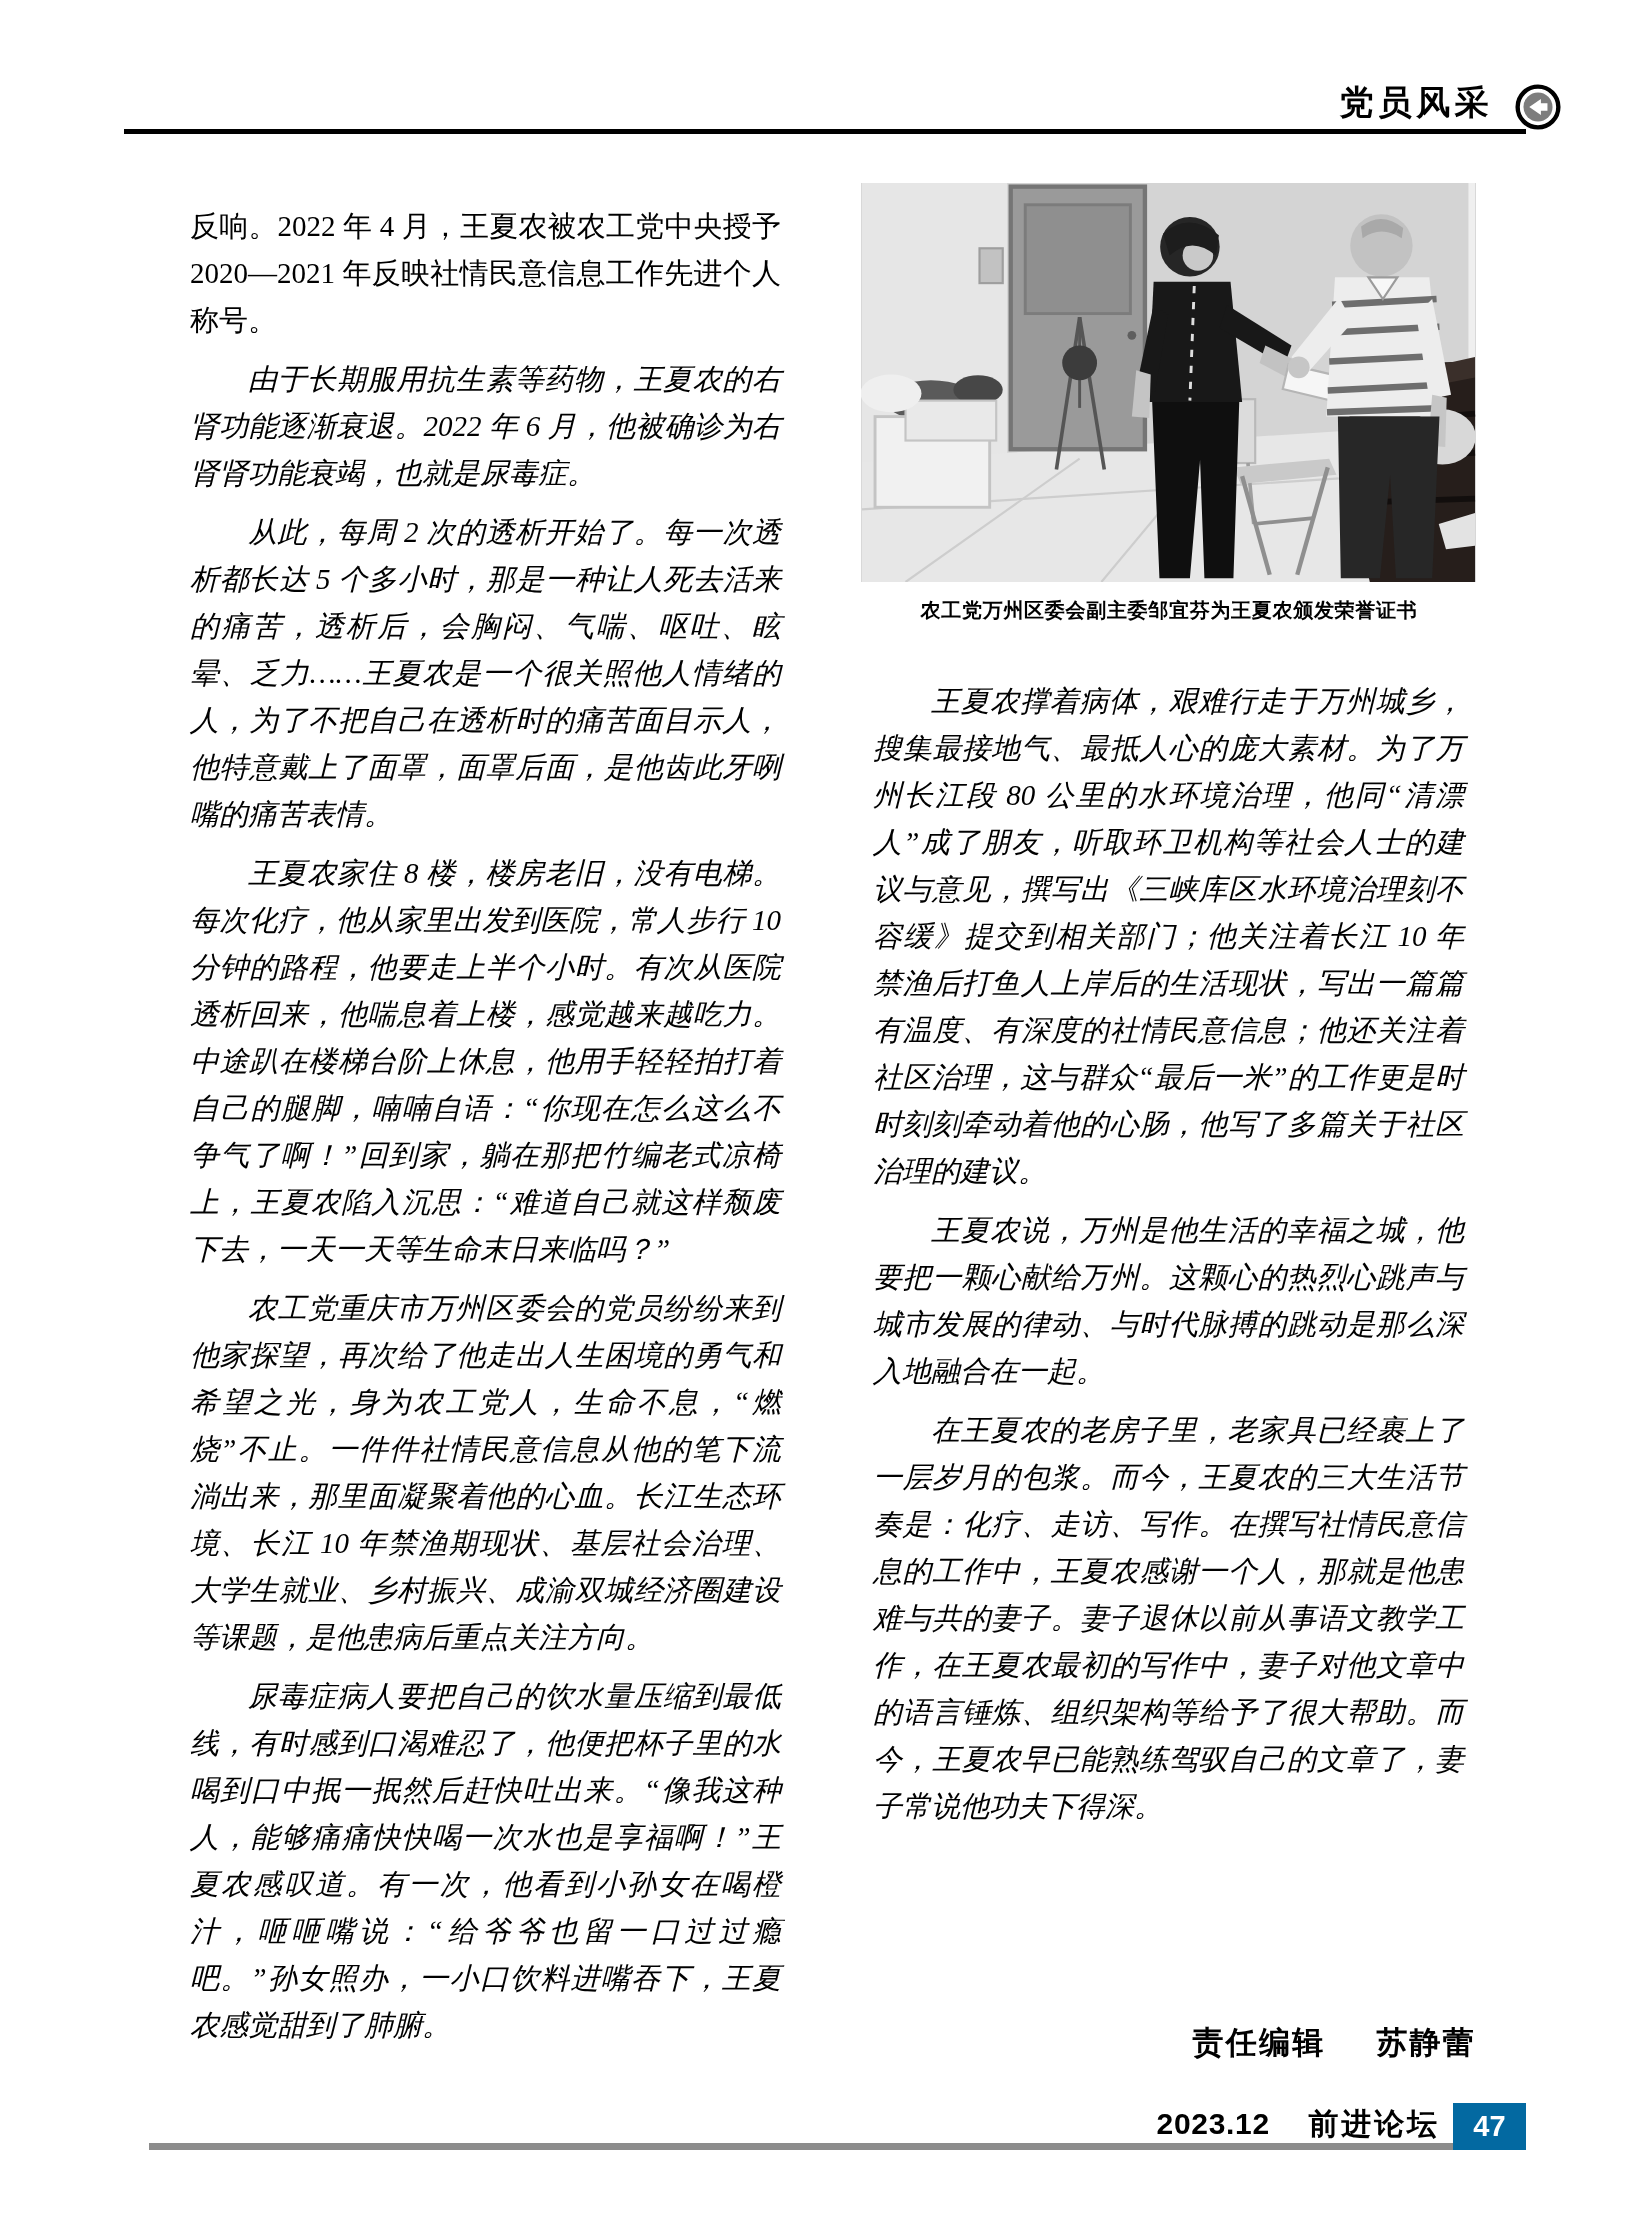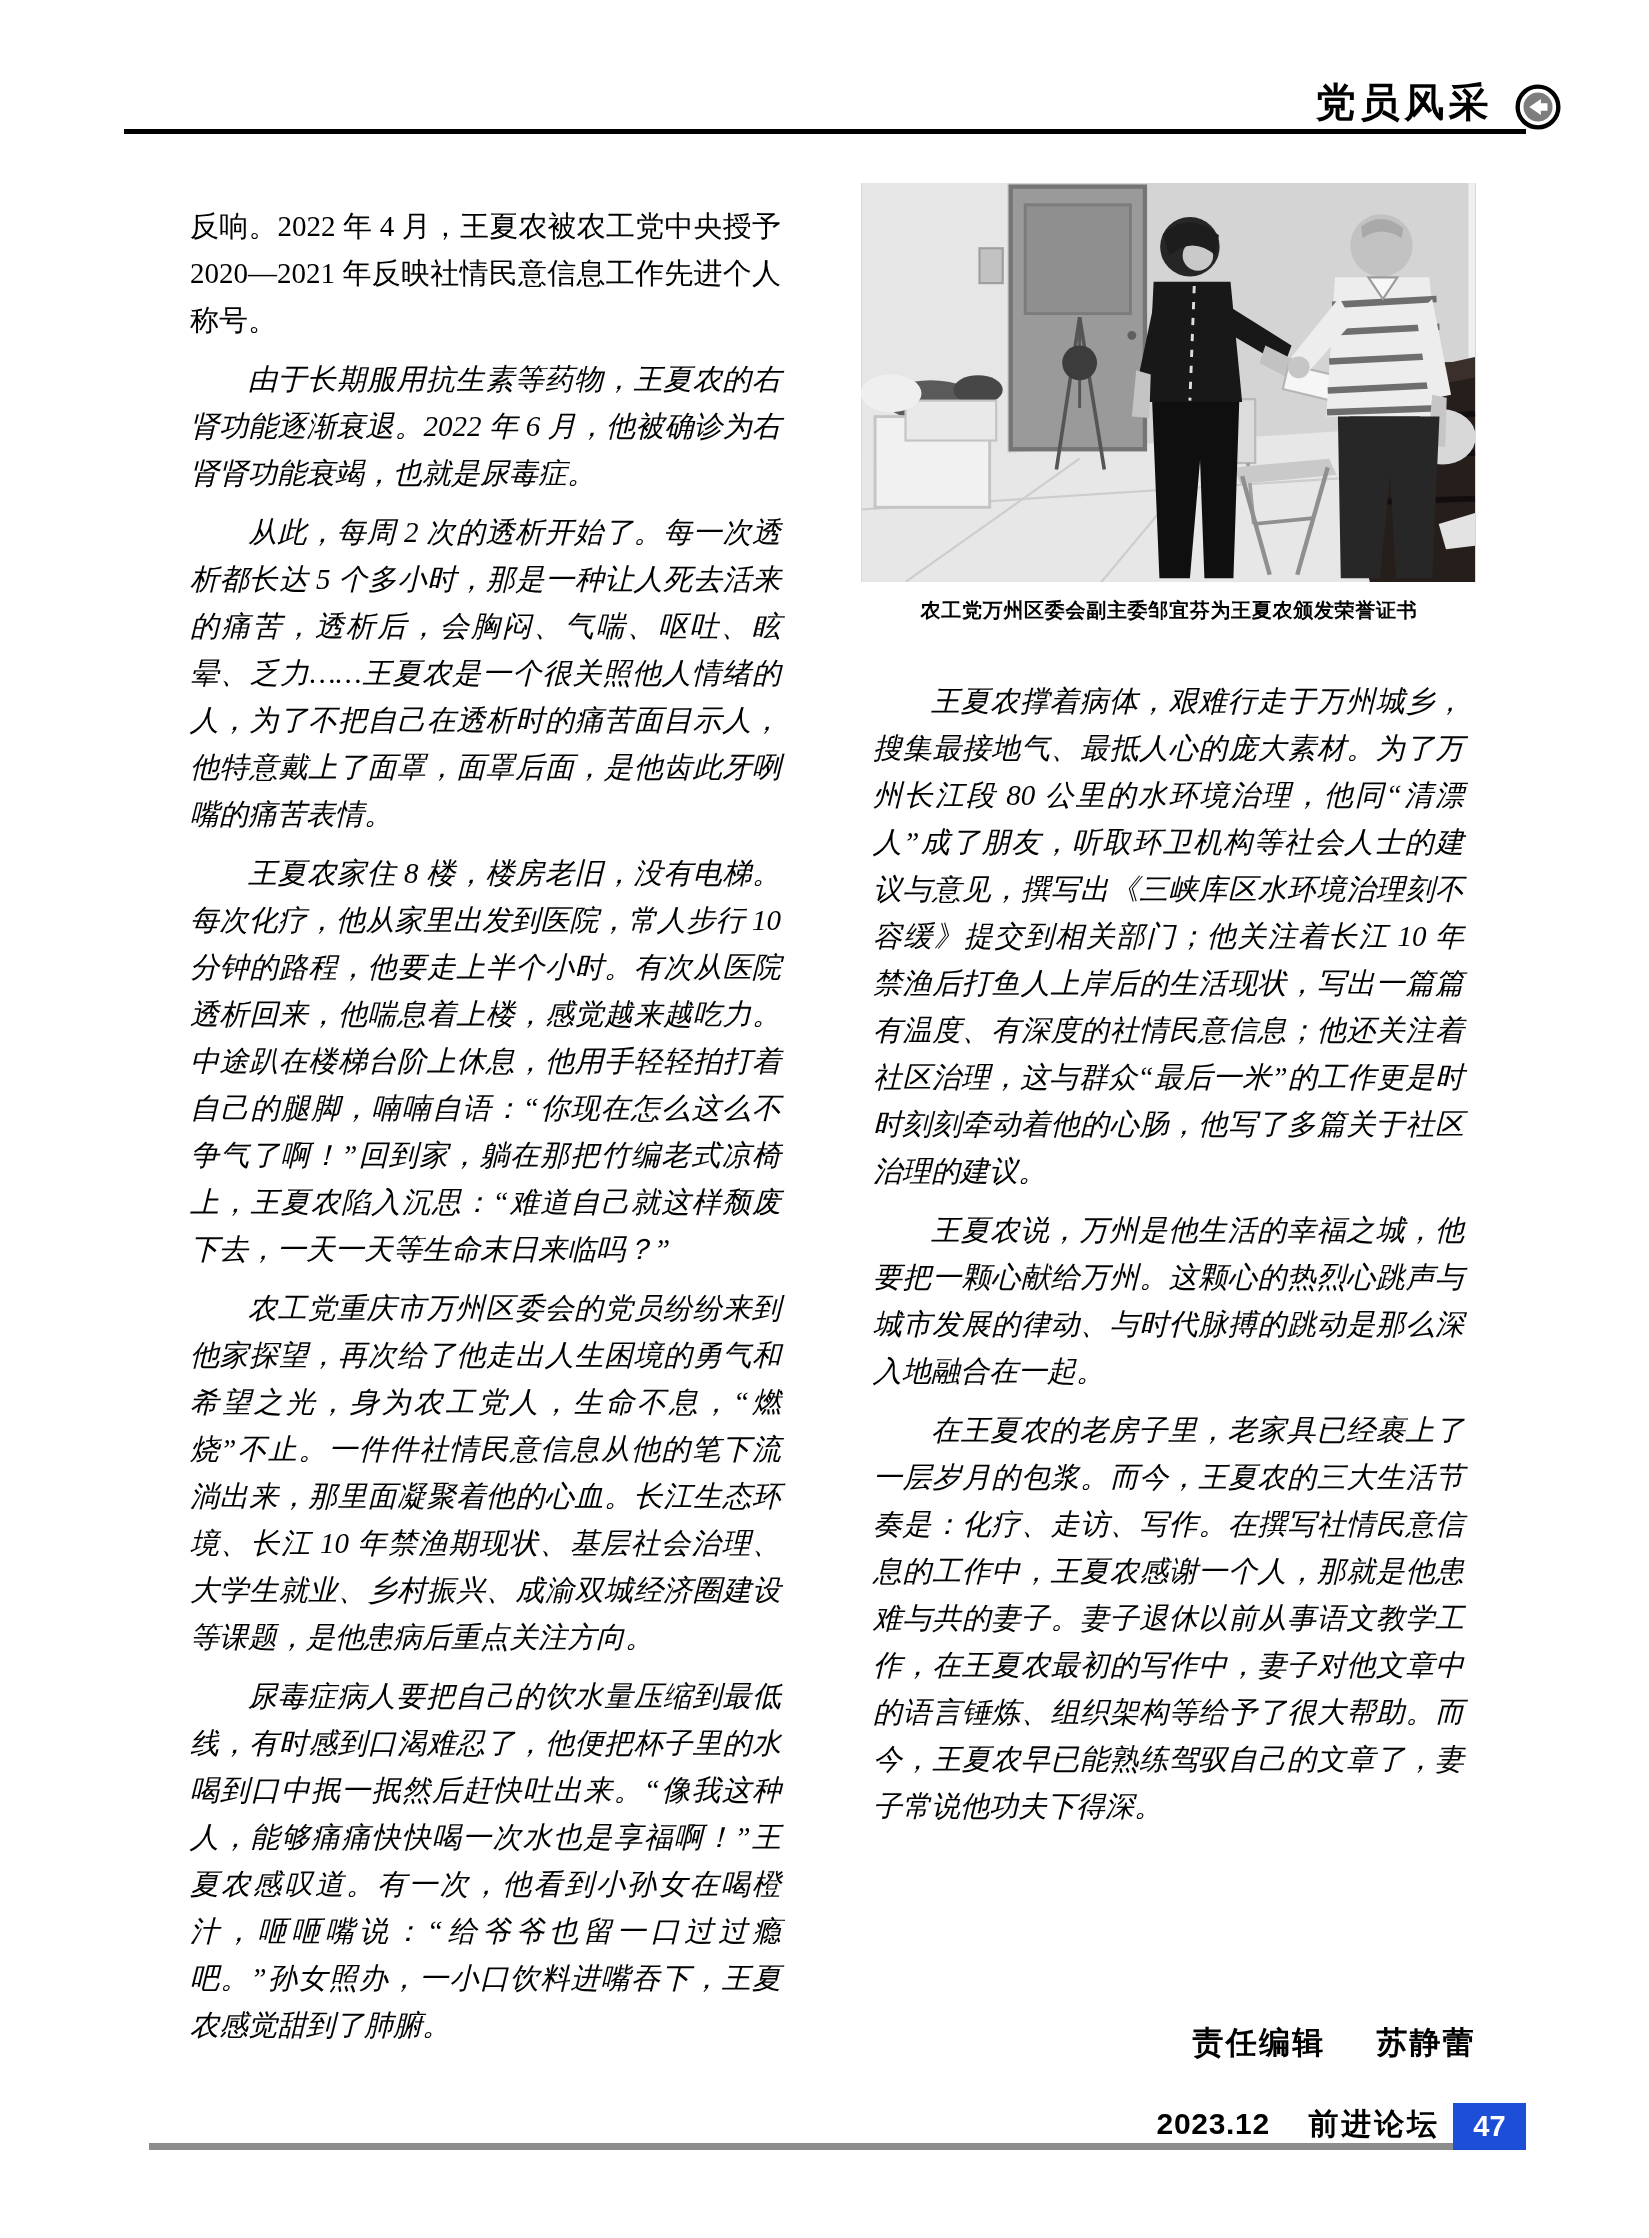--- a/index.html
+++ b/index.html
@@ -4,21 +4,21 @@
 <style>
   html,body{margin:0;padding:0;}
   body{
     width:1650px;height:2239px;background:#ffffff;position:relative;
     font-family:"Liberation Serif","DejaVu Serif",serif;color:#000;
     overflow:hidden;
   }
   
   .header-rule{position:absolute;left:124px;top:129px;width:1402px;height:5.1px;background:#000;}
   .section-title{
-    position:absolute;top:82px;right:157px;font-size:40px;font-weight:bold;
+    position:absolute;top:82px;right:157px;font-size:34px;font-weight:bold;
     letter-spacing:4.4px;line-height:41px;font-family:"Liberation Sans","DejaVu Sans",sans-serif;text-align:right;
   }
   .header-icon{position:absolute;left:1514px;top:83px;}
   
   .col{
     position:absolute;width:615px;font-size:29px;line-height:47px;
     text-align:justify;text-justify:inter-ideograph;
   }
   .col p{margin:12px;}
   .col p.indent{text-indent:2em;font-style:italic;}
@@ -39,21 +39,21 @@
     position:absolute;left:861px;top:2022px;width:615px;text-align:right;
     font-size:31px;font-weight:bold;letter-spacing:2.2px;
   }
   .editor .editor-name{margin-left:51px;}
   
   .footer-rule{position:absolute;left:149px;top:2143px;width:1377px;height:6.6px;background:#8c8c8c;}
   .footer-text{position:absolute;top:2105px;right:210px;font-size:30px;line-height:38px;}
   .footer-text .issue{font-family:"Liberation Sans","DejaVu Sans",sans-serif;font-weight:bold;letter-spacing:0.7px;}
   .footer-text .journal{margin-left:31px;font-weight:bold;letter-spacing:2.9px;}
   .page-badge{
-    position:absolute;left:1453px;top:2103px;width:73px;height:47px;background:#1d4ed8;
+    position:absolute;left:1453px;top:2103px;width:73px;height:47px;background:#0369a1;
     color:#fff;font-size:29px;font-weight:bold;text-align:center;line-height:47px;
     font-family:"Liberation Sans","DejaVu Sans",sans-serif;
   }
 </style>
 </head>
 <body>
 
 <div class="page">
 
   <div class="header-rule"></div>

